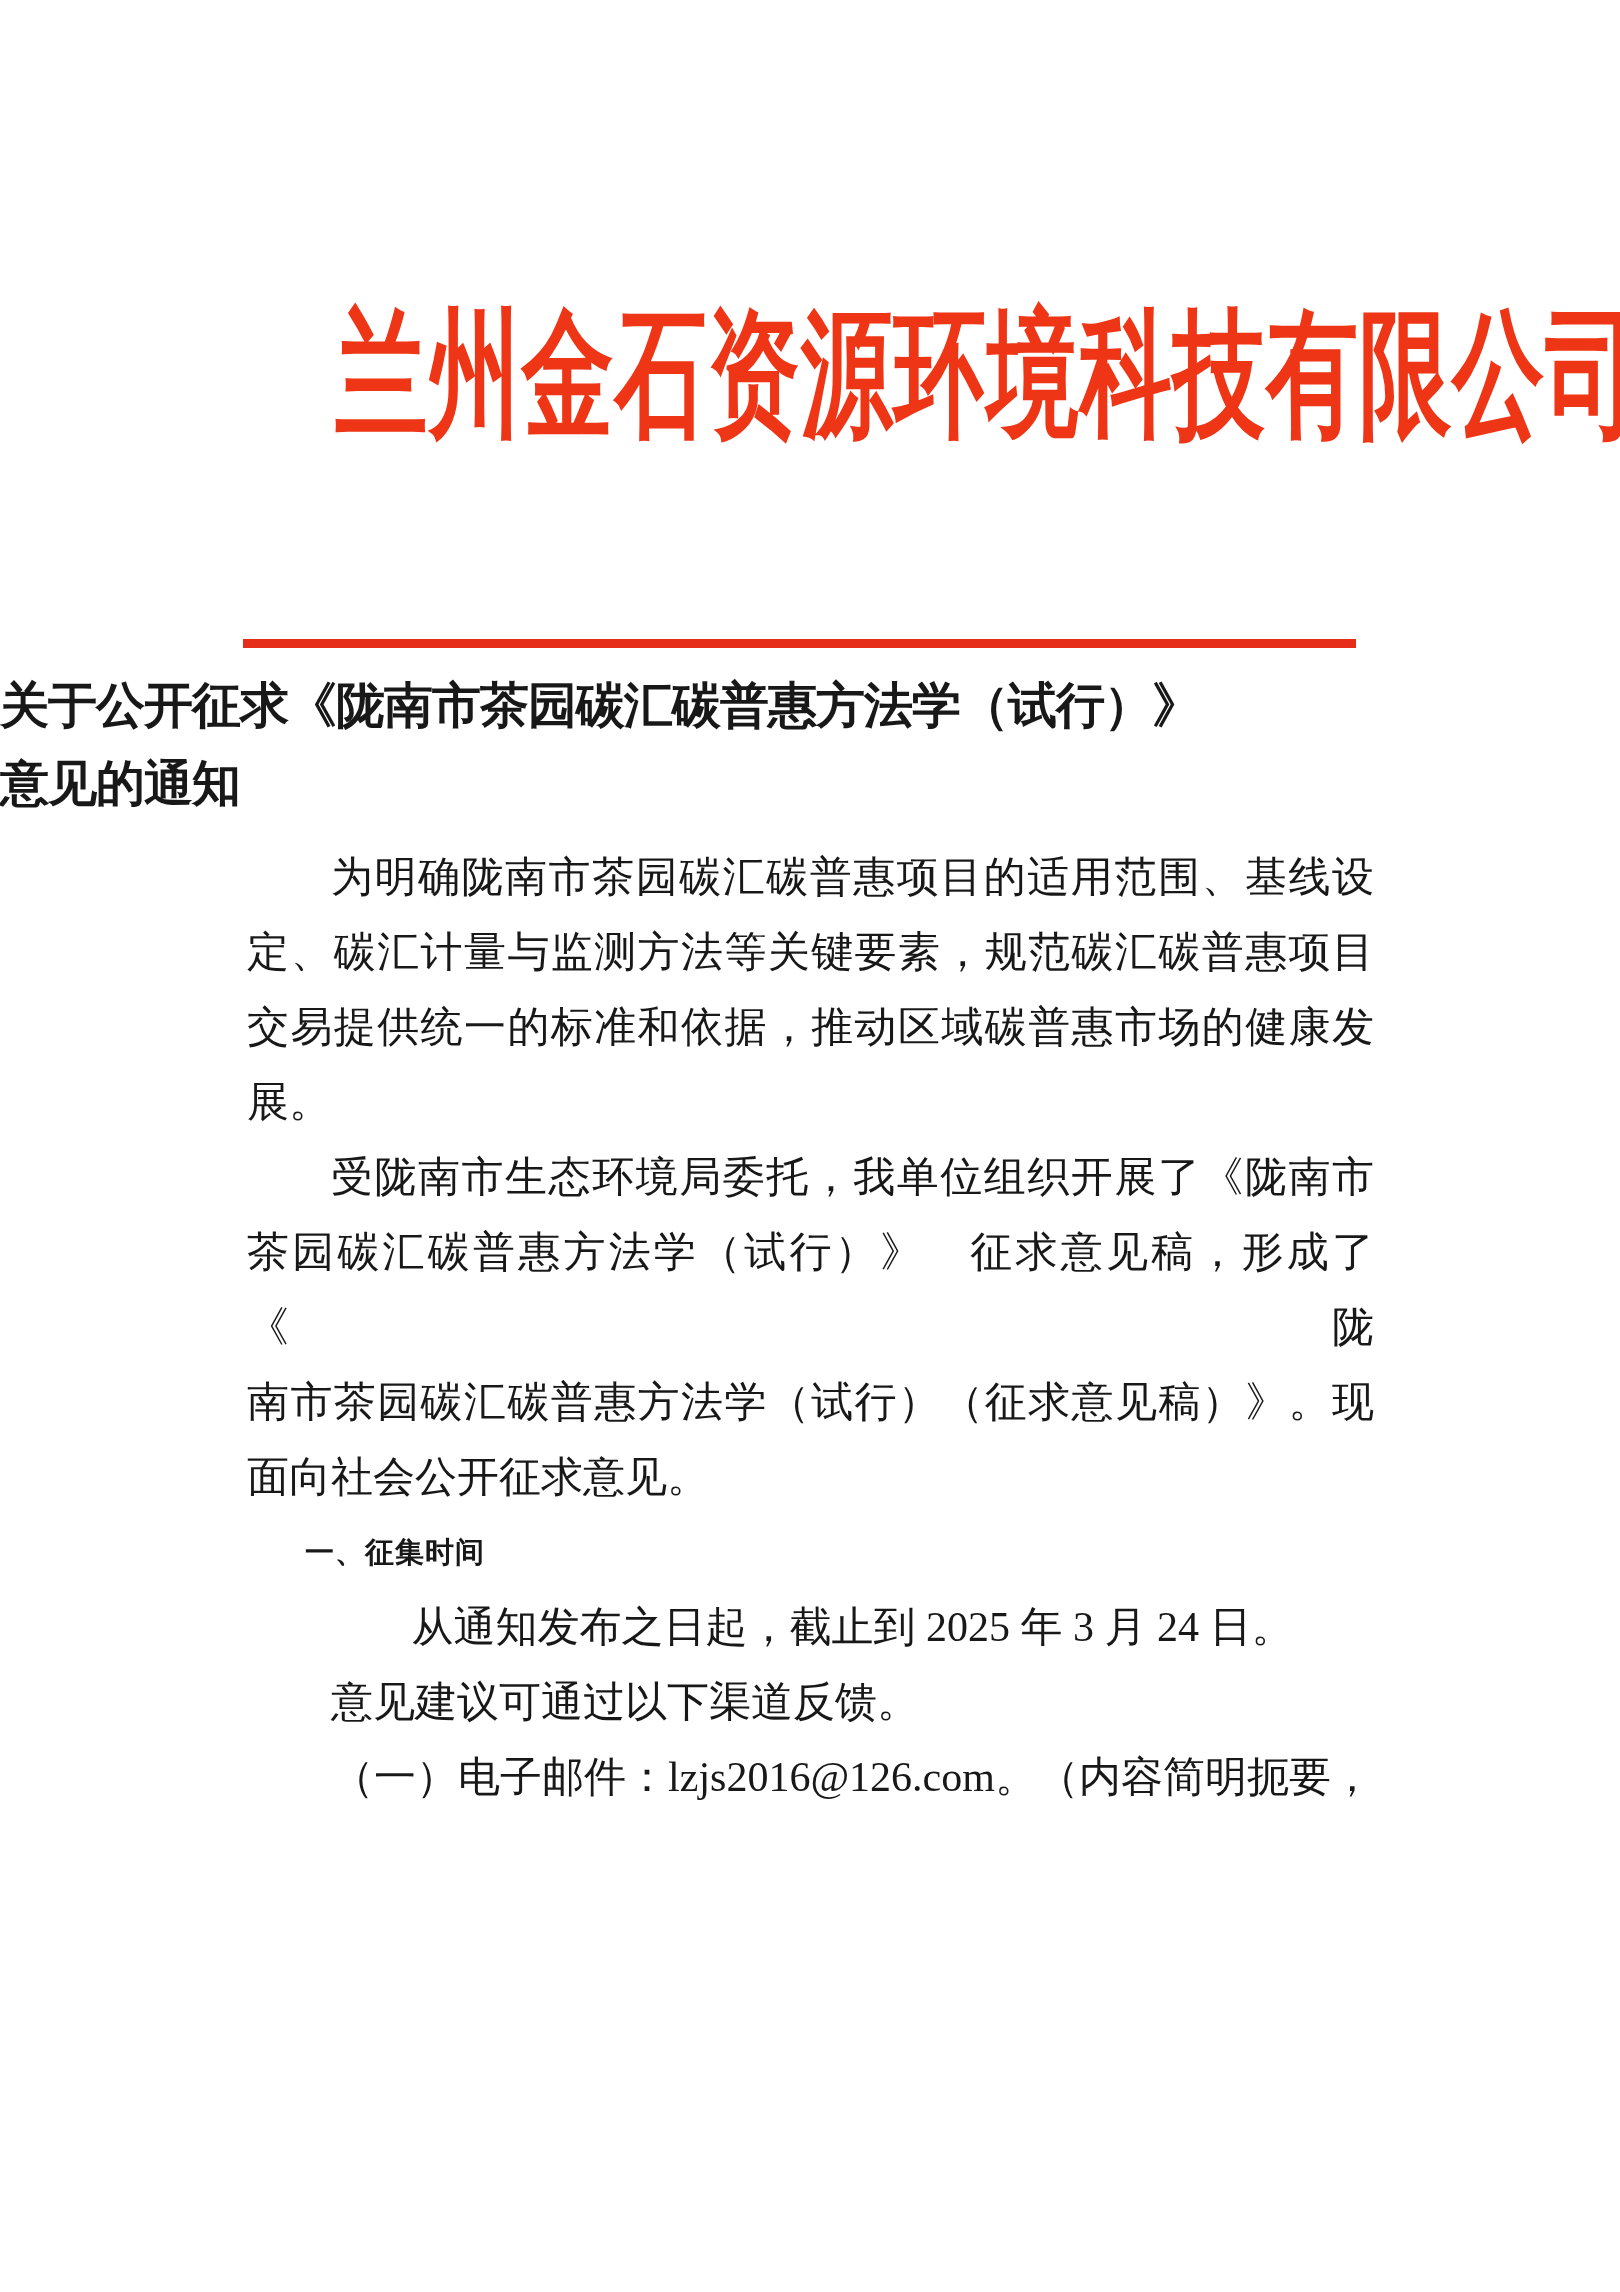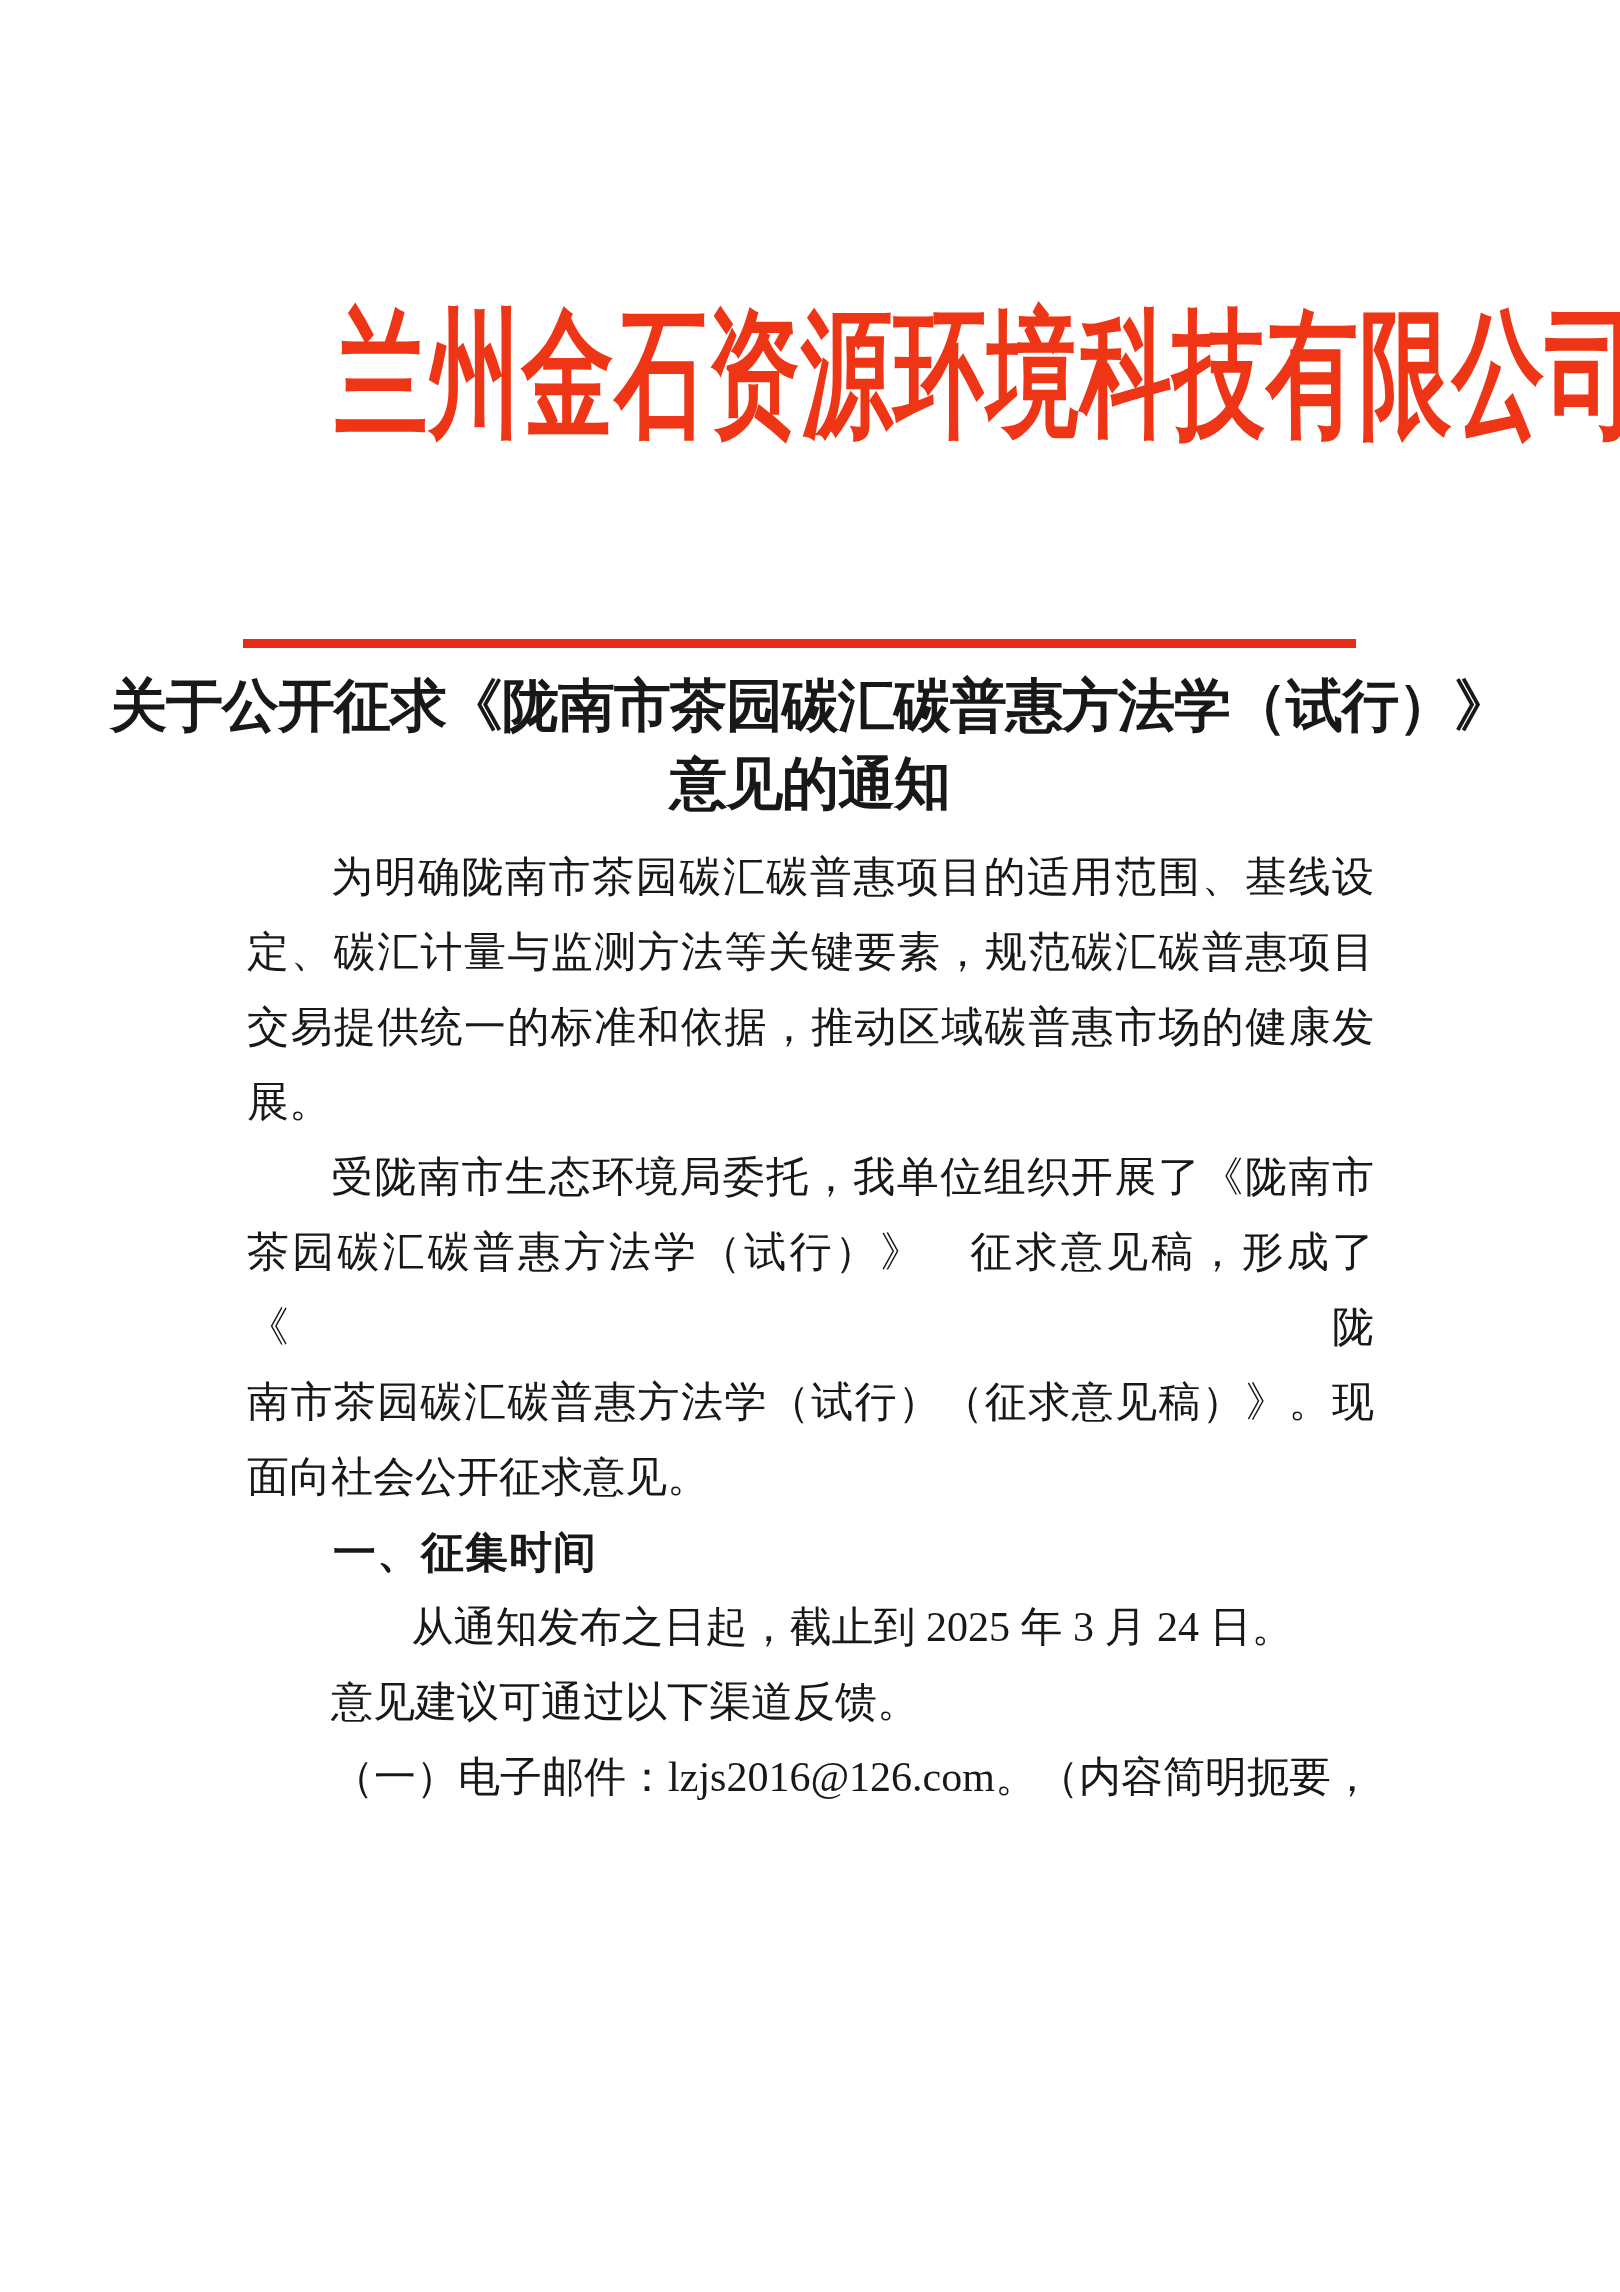--- a/index.html
+++ b/index.html
@@ -34,41 +34,40 @@
   
   .divider {
     position:absolute;
     left:243px; top:627px;
     width:1113px; height:8.8px;
   }
   
   .doc-title {
     position:absolute;
     left:0; top:655px; width:100%;
-    text-align:center;
     font-weight:bold;
-    font-size:57px;
+    font-size:49px;
     line-height:78px;
     letter-spacing:-1px;
   }
   
   .body-block {
     position:absolute;
     left:247px; top:828px;
     width:1127px;
     font-size:42px;
     line-height:75px;
   }
   .bl { min-height:75px; }
   .j { text-align:justify; text-align-last:justify; }
   .indent { text-indent:2em; }
   .hd {
     font-weight:bold;
     font-family:"Liberation Sans","DejaVu Sans",sans-serif;
-    font-size:43px;
+    font-size:29px;
     letter-spacing:1px;
   }
   .nowrap { white-space:nowrap;text-align:center; }
 </style>
 </head>
 <body>
 
 <div class="page">
 
   <div class="letterhead">

